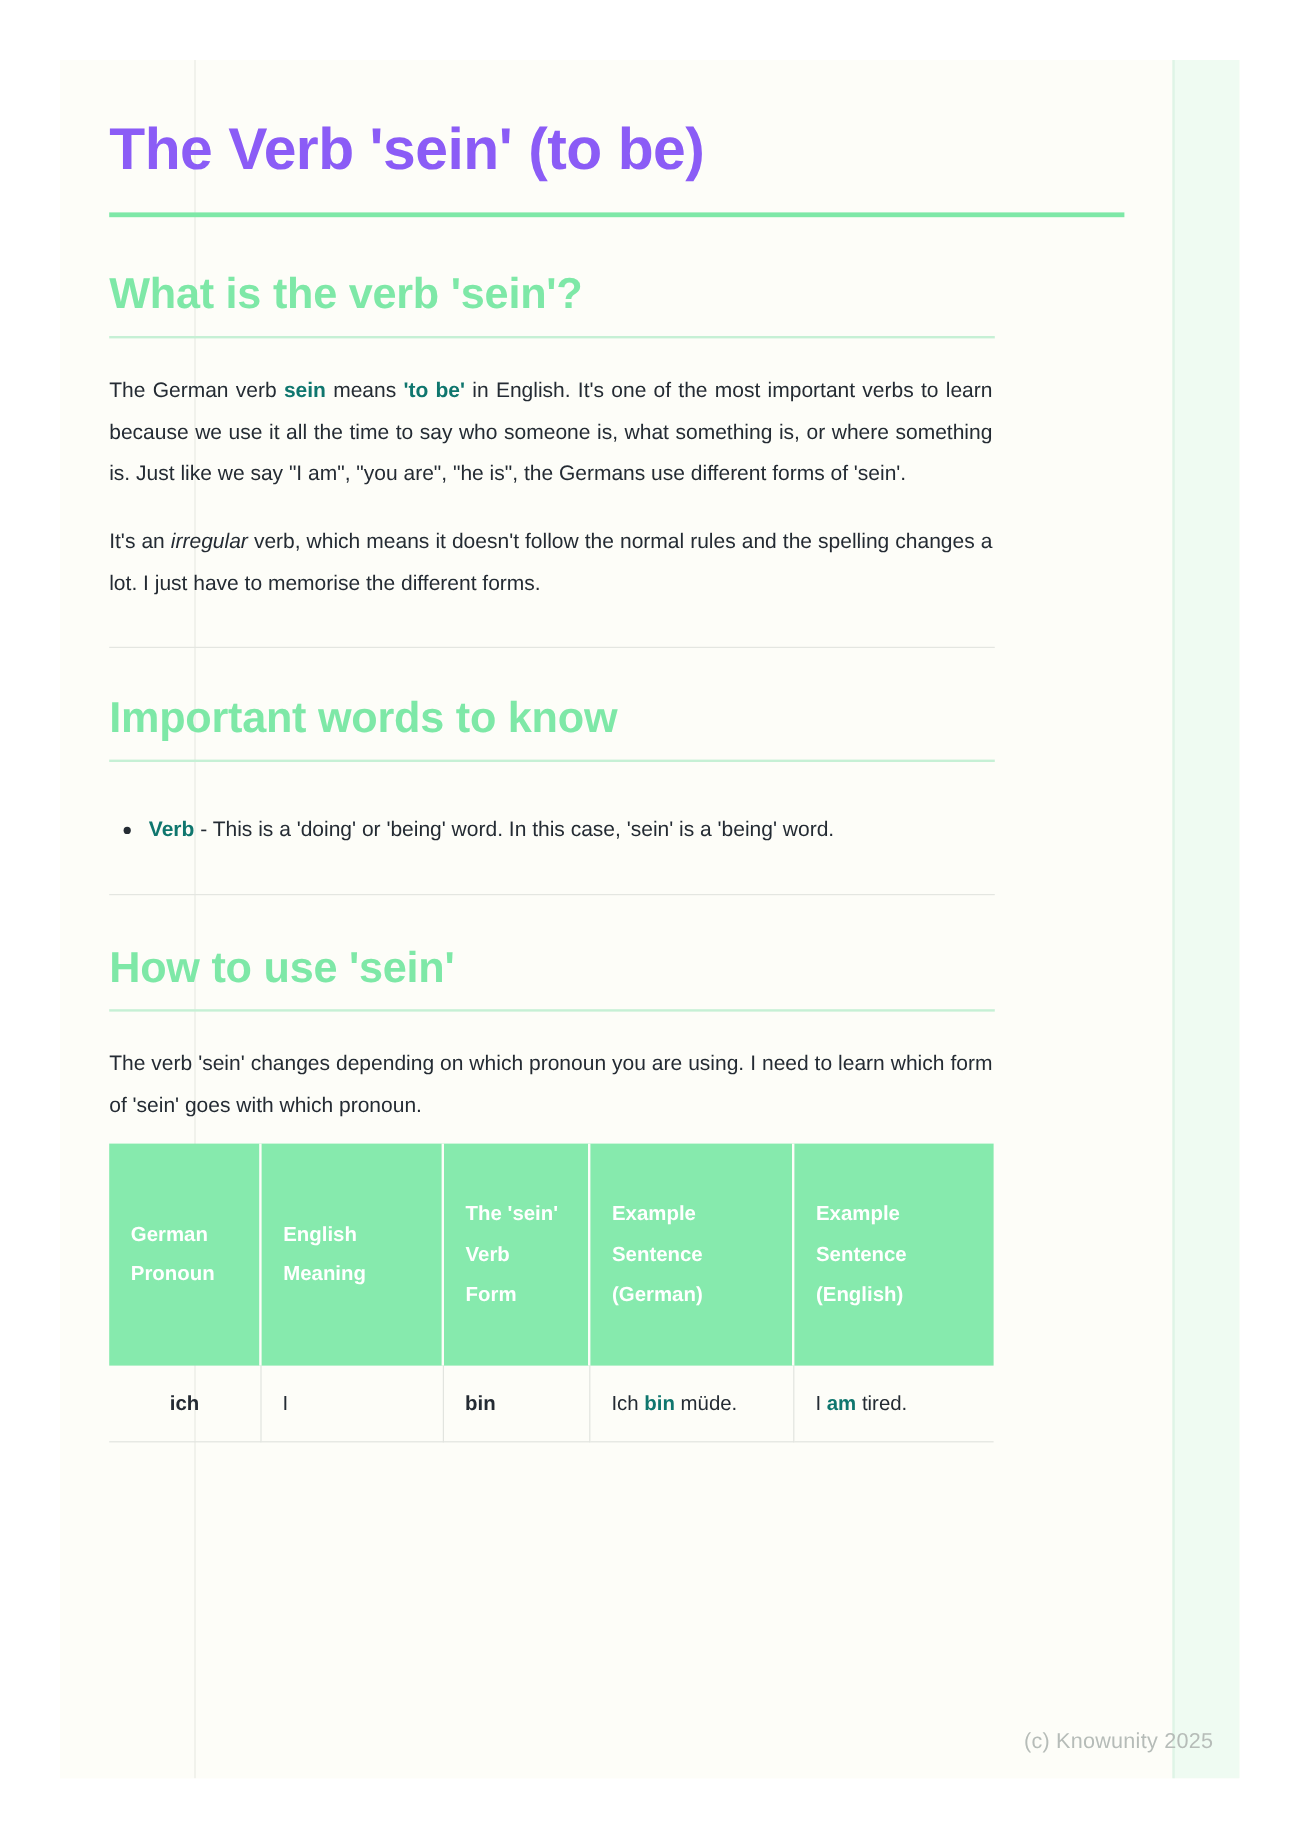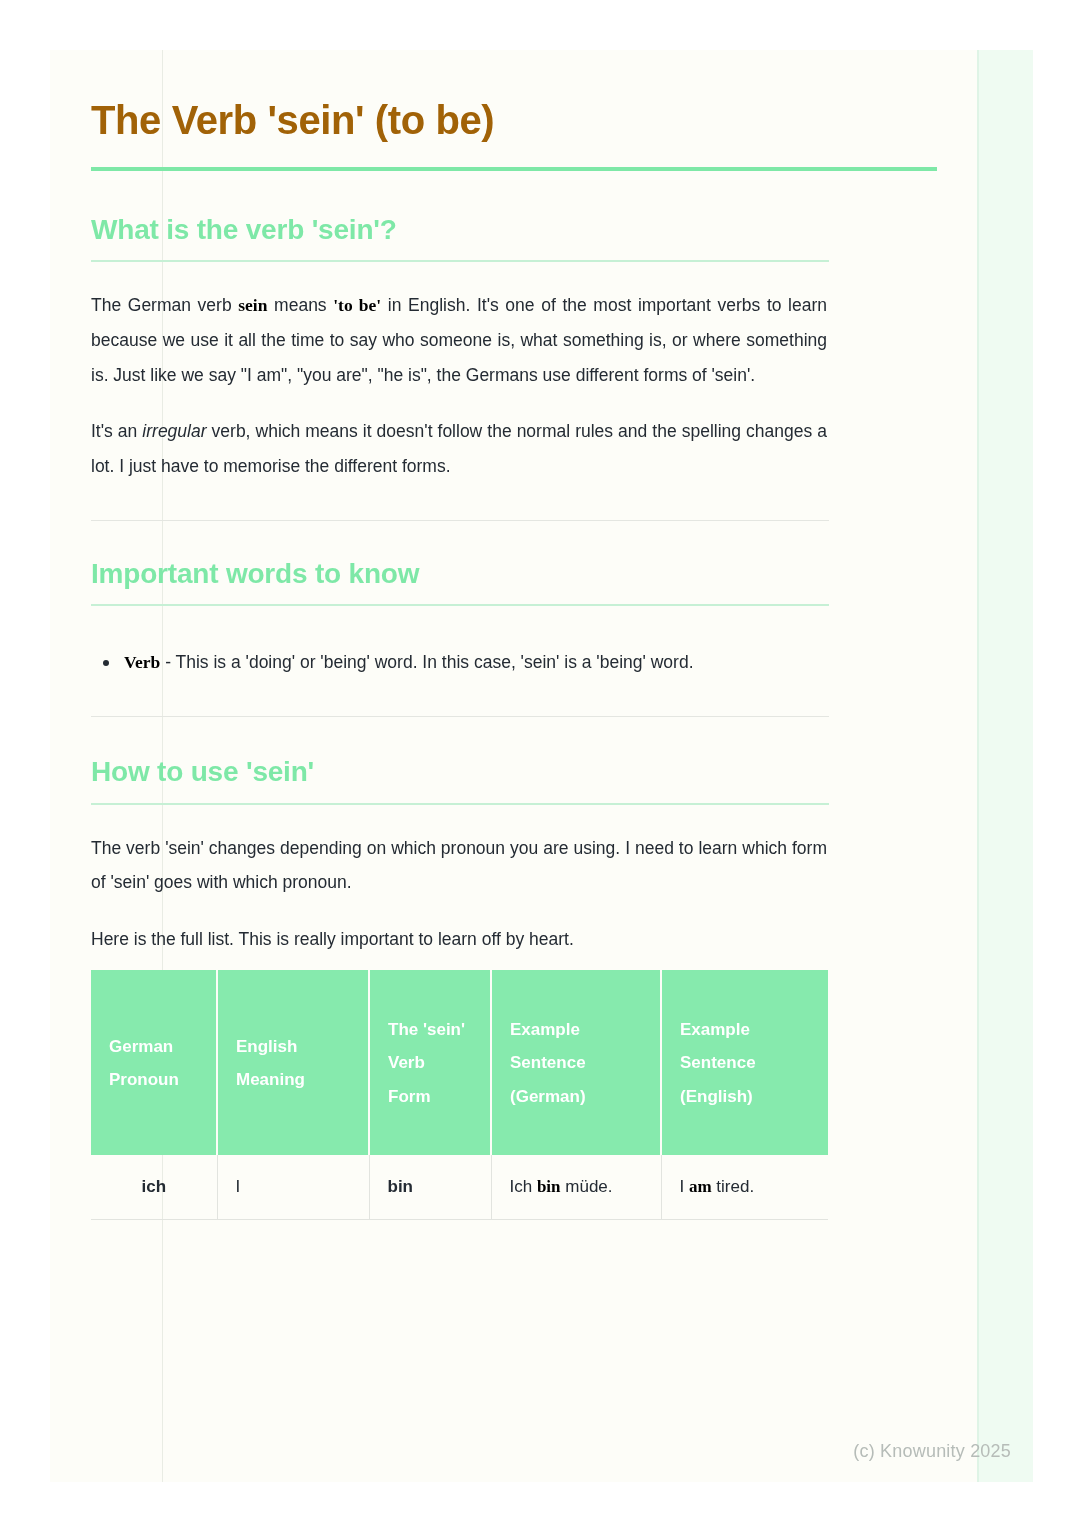--- a/index.html
+++ b/index.html
@@ -47,36 +47,36 @@
   #content {
     position: absolute;
     left: 41px;
     top: 0;
     width: 790px;
     padding-top: 48px;
   }
 
   
   .doc-title {
-    font-size: 40px;
-    font-weight: bold;
-    color: #a16207;
+    font-size: 49px;
+    font-weight: bold;
+    color: #8b5cf6;
     letter-spacing: -0.4px;
     line-height: 1.12;
     font-stretch: condensed;
   }
   .title-rule {
     margin-top: 24px;
     height: 4px;
     background: #7ee8a7;
     width: 846px;
   }
 
   .section-heading {
-    font-size: 28px;
+    font-size: 36px;
     font-weight: bold;
     color: #7ee8a7;
     letter-spacing: -0.2px;
     line-height: 1.2;
     font-stretch: condensed;
   }
   .heading-rule {
     margin-top: 14px;
     height: 2px;
     background: #c6f0d5;
@@ -95,21 +95,21 @@
     font-size: 17.5px;
     line-height: 1.98;
     color: #242b33;
     text-align: justify;
     width: 736px;
   }
   p.body-text.first { margin-top: 26px; }
   p.body-text + p.body-text { margin-top: 22px; }
   p.body-text.left { text-align: left; }
 
-  b, strong { font-weight: bold; color: #000000; font-family: Liberation Serif, serif; }
+  b, strong { font-weight: bold; color: #0f766e; }
   i, em { font-style: italic; }
 
   
   code.chip {
     font-family: "DejaVu Sans Mono", monospace;
     font-size: 14.5px;
     color: #4fc183;
     background: #eefbf2;
     border-radius: 5px;
     padding: 3px 8px 4px 8px;
@@ -229,21 +229,20 @@
 
     </ul>
 
     <div class="section-divider"></div>
 
     <div style="height:38px"></div>
     <h2 class="section-heading">How to use 'sein'</h2>
     <div class="heading-rule"></div>
 
     <p class="body-text first">The verb 'sein' changes depending on which pronoun you are using. I need to learn which form of 'sein' goes with which pronoun.</p>
-    <p class="body-text left">Here is the full list. This is really important to learn off by heart.</p>
 
     <table class="conj-table">
       <colgroup>
         <col class="c1">
           <col class="c2">
           <col class="c3">
           <col class="c4">
           <col class="c5">
       </colgroup>
       <thead>

